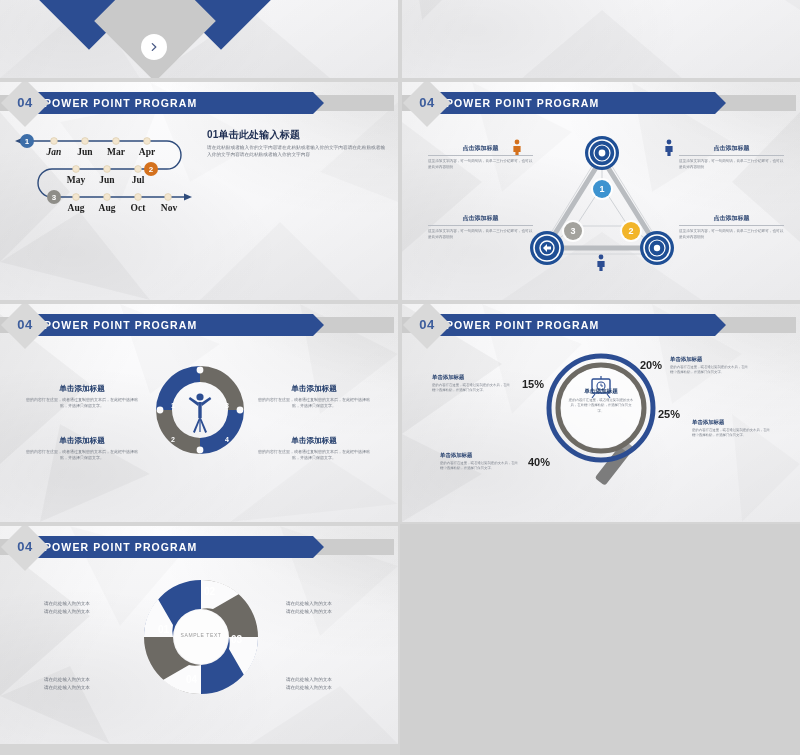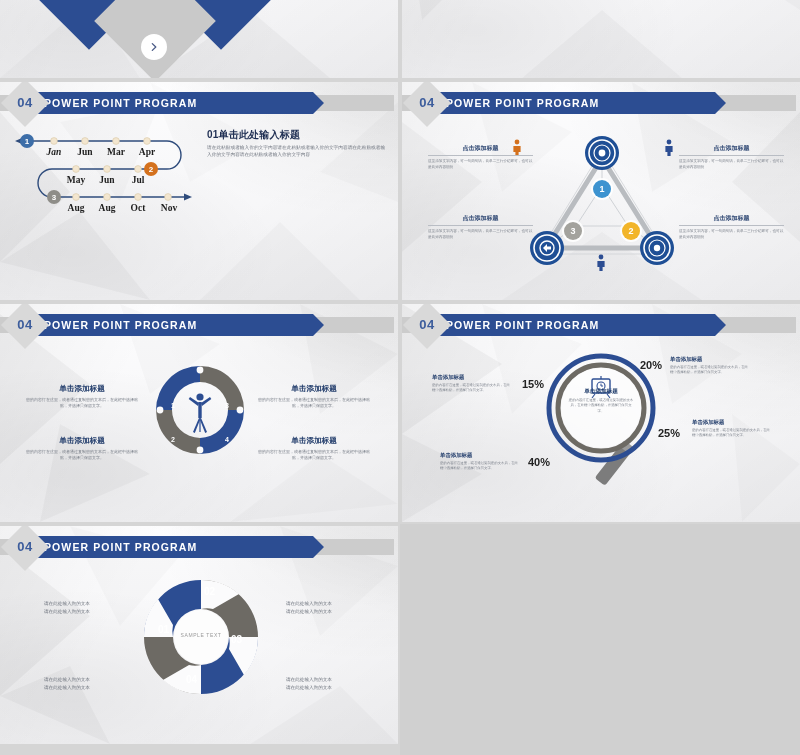--- a/index.html
+++ b/index.html
@@ -468,21 +468,21 @@
       <div class="t">单击添加标题</div>
       <div class="b">您的内容打在这里，或者通过复制您的文本后，在此框中选择粘贴，并选择只保留文字。</div>
     </div>
 
     <div class="s4-pct" style="left:120px; top:74px;">15%</div>
     <div class="s4-txt" style="left:30px;  top:70px;">
       <div class="t">单击添加标题</div>
       <div class="b">您的内容打在这里，或者通过复制您的文本后，在此框中选择粘贴，并选择只保留文字。</div>
     </div>
 
-    <div class="s4-pct" style="left:256px; top:123px;">25%</div>
+    <div class="s4-pct" style="left:256px; top:104px;">25%</div>
     <div class="s4-txt" style="left:290px; top:115px;">
       <div class="t">单击添加标题</div>
       <div class="b">您的内容打在这里，或者通过复制您的文本后，在此框中选择粘贴，并选择只保留文字。</div>
     </div>
 
     <div class="s4-pct" style="left:126px; top:152px;">40%</div>
     <div class="s4-txt" style="left:38px;  top:148px;">
       <div class="t">单击添加标题</div>
       <div class="b">您的内容打在这里，或者通过复制您的文本后，在此框中选择粘贴，并选择只保留文字。</div>
     </div>

